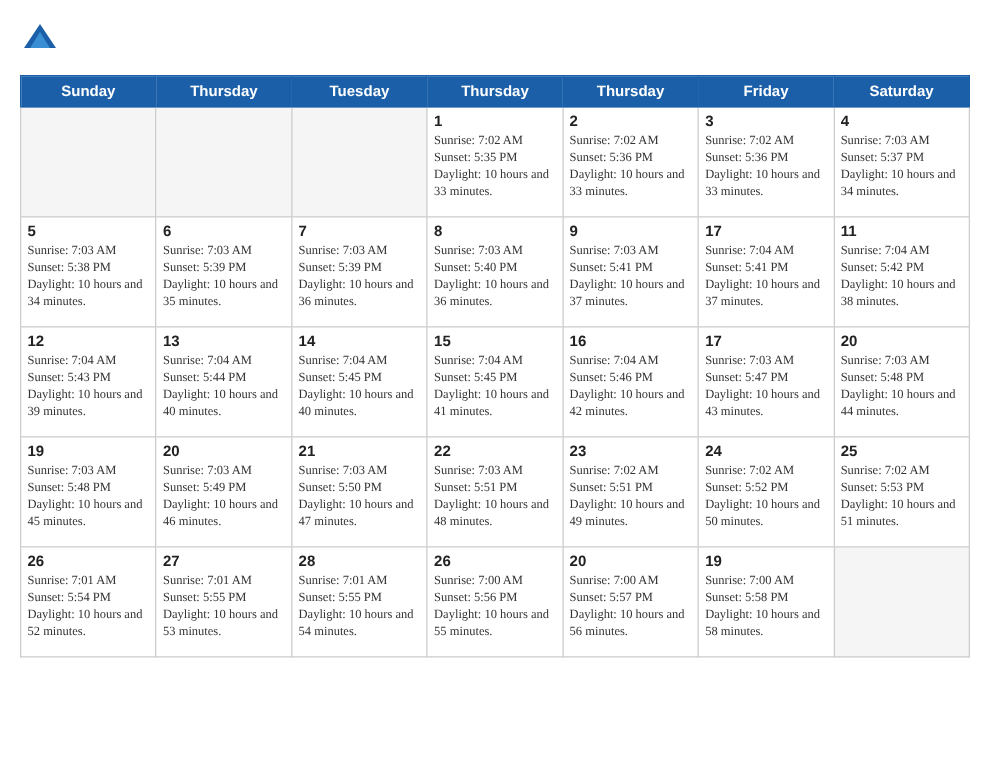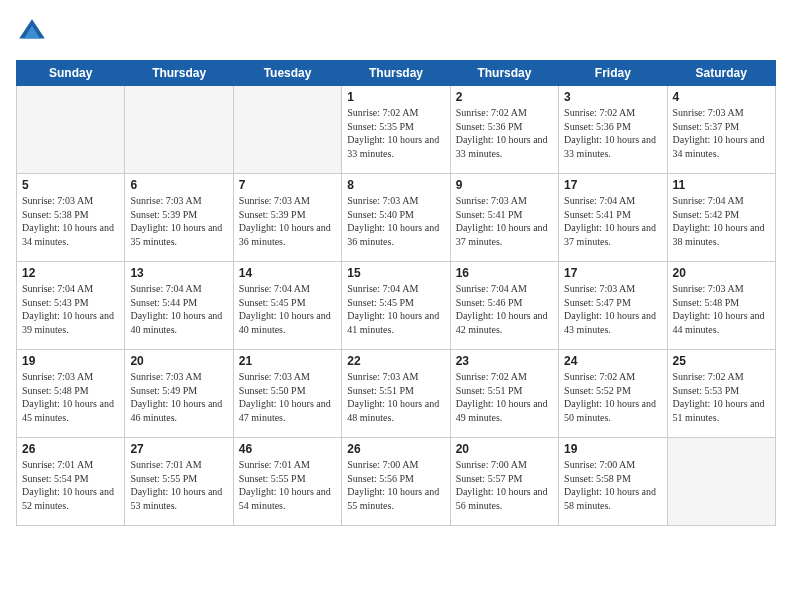--- a/index.html
+++ b/index.html
@@ -242,21 +242,21 @@
       <tr>
         <td>
           <span class="day-num">26</span>
           <div class="cell-text">Sunrise: 7:01 AM<br>Sunset: 5:54 PM<br>Daylight: 10 hours and 52 minutes.</div>
         </td>
         <td>
           <span class="day-num">27</span>
           <div class="cell-text">Sunrise: 7:01 AM<br>Sunset: 5:55 PM<br>Daylight: 10 hours and 53 minutes.</div>
         </td>
         <td>
-          <span class="day-num">46</span>
+          <span class="day-num">28</span>
           <div class="cell-text">Sunrise: 7:01 AM<br>Sunset: 5:55 PM<br>Daylight: 10 hours and 54 minutes.</div>
         </td>
         <td>
           <span class="day-num">26</span>
           <div class="cell-text">Sunrise: 7:00 AM<br>Sunset: 5:56 PM<br>Daylight: 10 hours and 55 minutes.</div>
         </td>
         <td>
           <span class="day-num">20</span>
           <div class="cell-text">Sunrise: 7:00 AM<br>Sunset: 5:57 PM<br>Daylight: 10 hours and 56 minutes.</div>
         </td>

